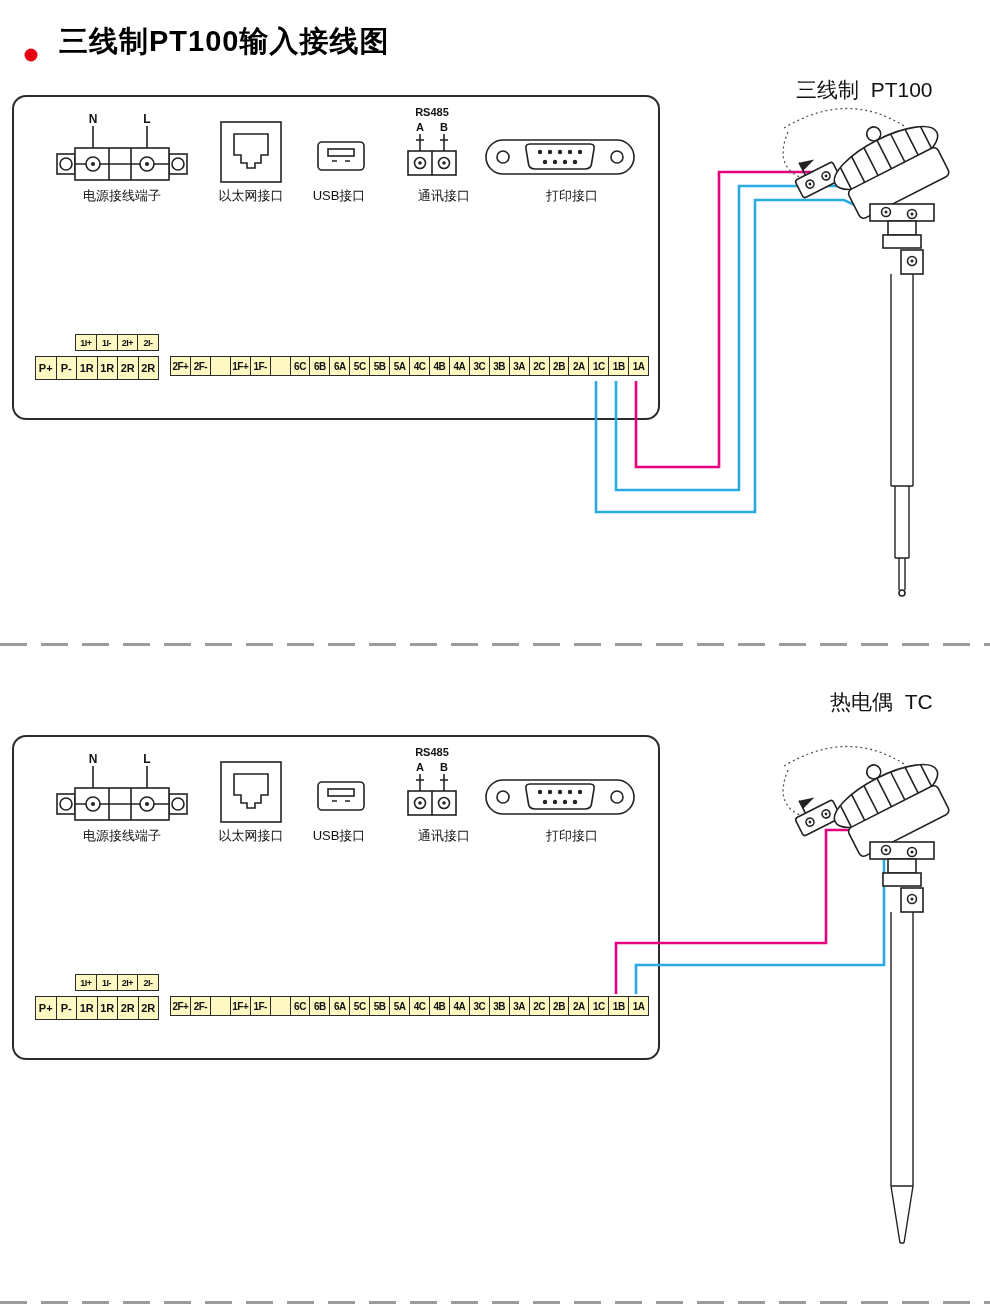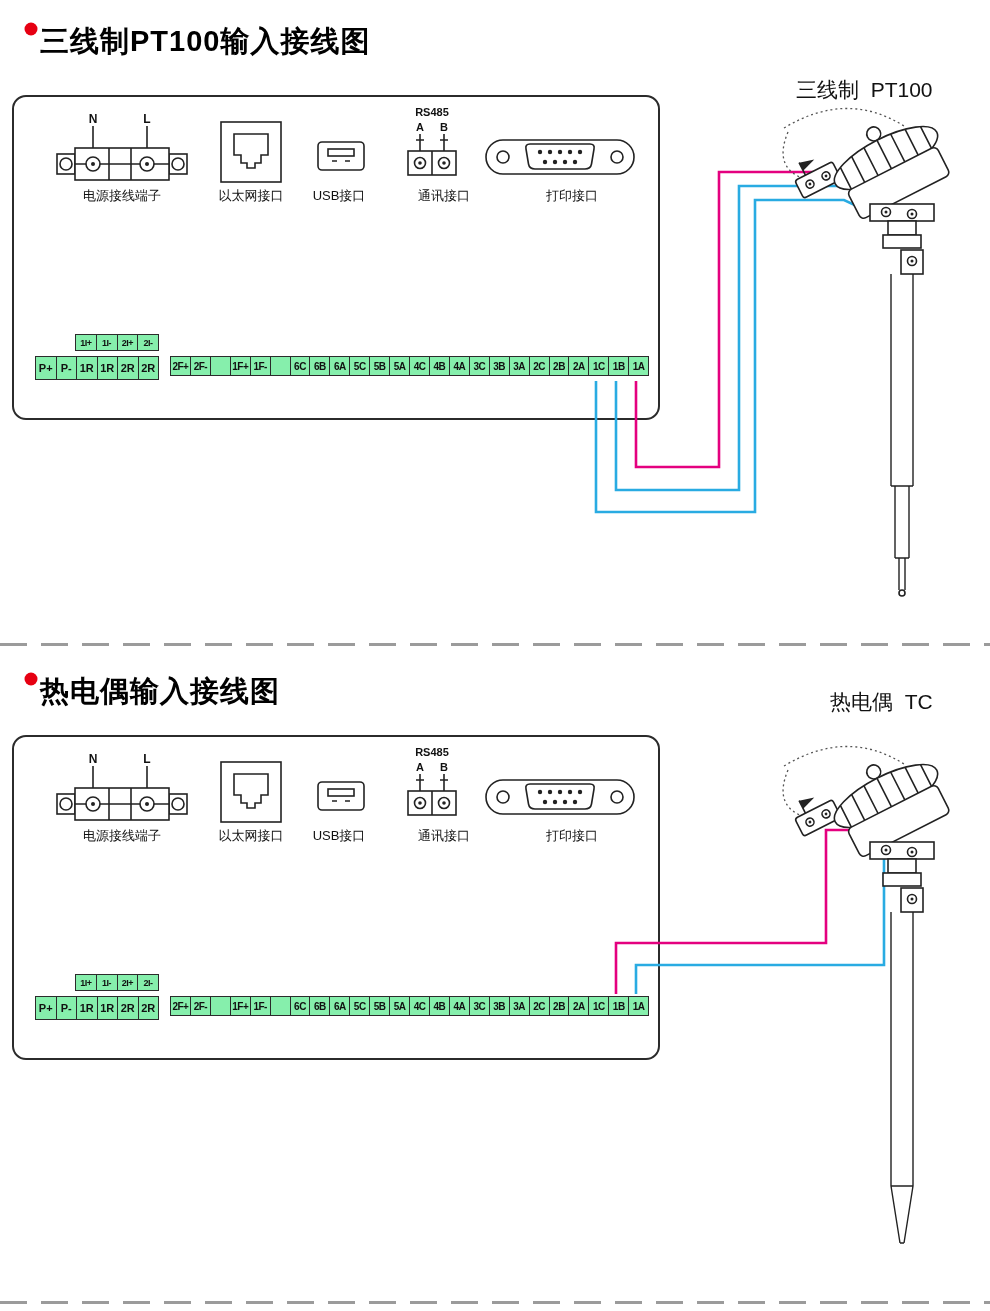--- a/index.html
+++ b/index.html
@@ -1,23 +1,23 @@
 <!DOCTYPE html>
 <html><head>
 <meta charset="utf-8">
 <style>
   *{margin:0;padding:0;box-sizing:border-box}
   html,body{background:#fff}
   body{font-family:"Liberation Sans","DejaVu Sans",sans-serif}
   .page{position:relative;width:990px;height:1311px;background:#fff;overflow:hidden}
-  .title-row{position:absolute;display:flex;align-items:flex-start;gap:2px}
+  .title-row{position:absolute;display:flex;align-items:flex-end;gap:21px}
   .sec-title{font-size:29px;font-weight:700;color:#000;letter-spacing:1px}
   .panel{position:absolute;left:12px;width:648px;height:325px;border:2px solid #2b2b2b;border-radius:14px;background:#fff}
   .conn-label{position:absolute;top:90px;font-size:13px;font-weight:400;color:#111;text-align:center;white-space:nowrap}
-  .strip{position:absolute;display:flex;border:1.5px solid #2b2b2b;background:#86efac}
+  .strip{position:absolute;display:flex;border:1.5px solid #2b2b2b;background:#fef9c3}
   .strip .cell{flex:1 1 0;display:flex;align-items:center;justify-content:center;font-weight:700;color:#111;overflow:hidden;white-space:nowrap}
   .strip .cell + .cell{border-left:1px solid #2b2b2b}
   .strip-small{left:61px;top:237px;width:84px;height:17px}
   .strip-small .cell{font-size:9px;letter-spacing:-0.5px}
   .strip-left{left:21px;top:259px;width:124px;height:24px}
   .strip-left .cell{font-size:11px}
   .strip-main{left:156px;top:259px;width:479px;height:20px}
   .strip-main .cell{font-size:10px;letter-spacing:-0.5px}
   svg.conn{position:absolute;overflow:visible}
   .ln{fill:none;stroke:#222;stroke-width:1.6}
@@ -144,26 +144,20 @@
         <span class="cell">2B</span>
         <span class="cell">2A</span>
         <span class="cell">1C</span>
         <span class="cell">1B</span>
         <span class="cell">1A</span>
       </div>
 </div>
 
   <div class="sensor-label" style="left:796px;top:76px">三线制  PT100</div>
 
-  <div class="title-row" style="left:24px;top:672px">
-    <svg width="14" height="14">
-      <circle cx="7" cy="7" r="6.5" fill="#e60012"></circle>
-    </svg>
-    <h2 class="sec-title">热电偶输入接线图</h2>
-  </div>
 
   <div class="panel" style="top:735px">
 
   <svg class="conn" style="left:38px;top:14px" width="140" height="72" viewBox="0 0 140 72">
     <text x="41" y="12">N</text>
     <text x="95" y="12">L</text>
     <path class="ln" d="M41,15 V37 M95,15 V37"></path>
     <rect class="wf" x="5" y="43" width="18" height="20"></rect>
     <rect class="wf" x="117" y="43" width="18" height="20"></rect>
     <rect class="wf" x="23" y="37" width="94" height="32"></rect>

